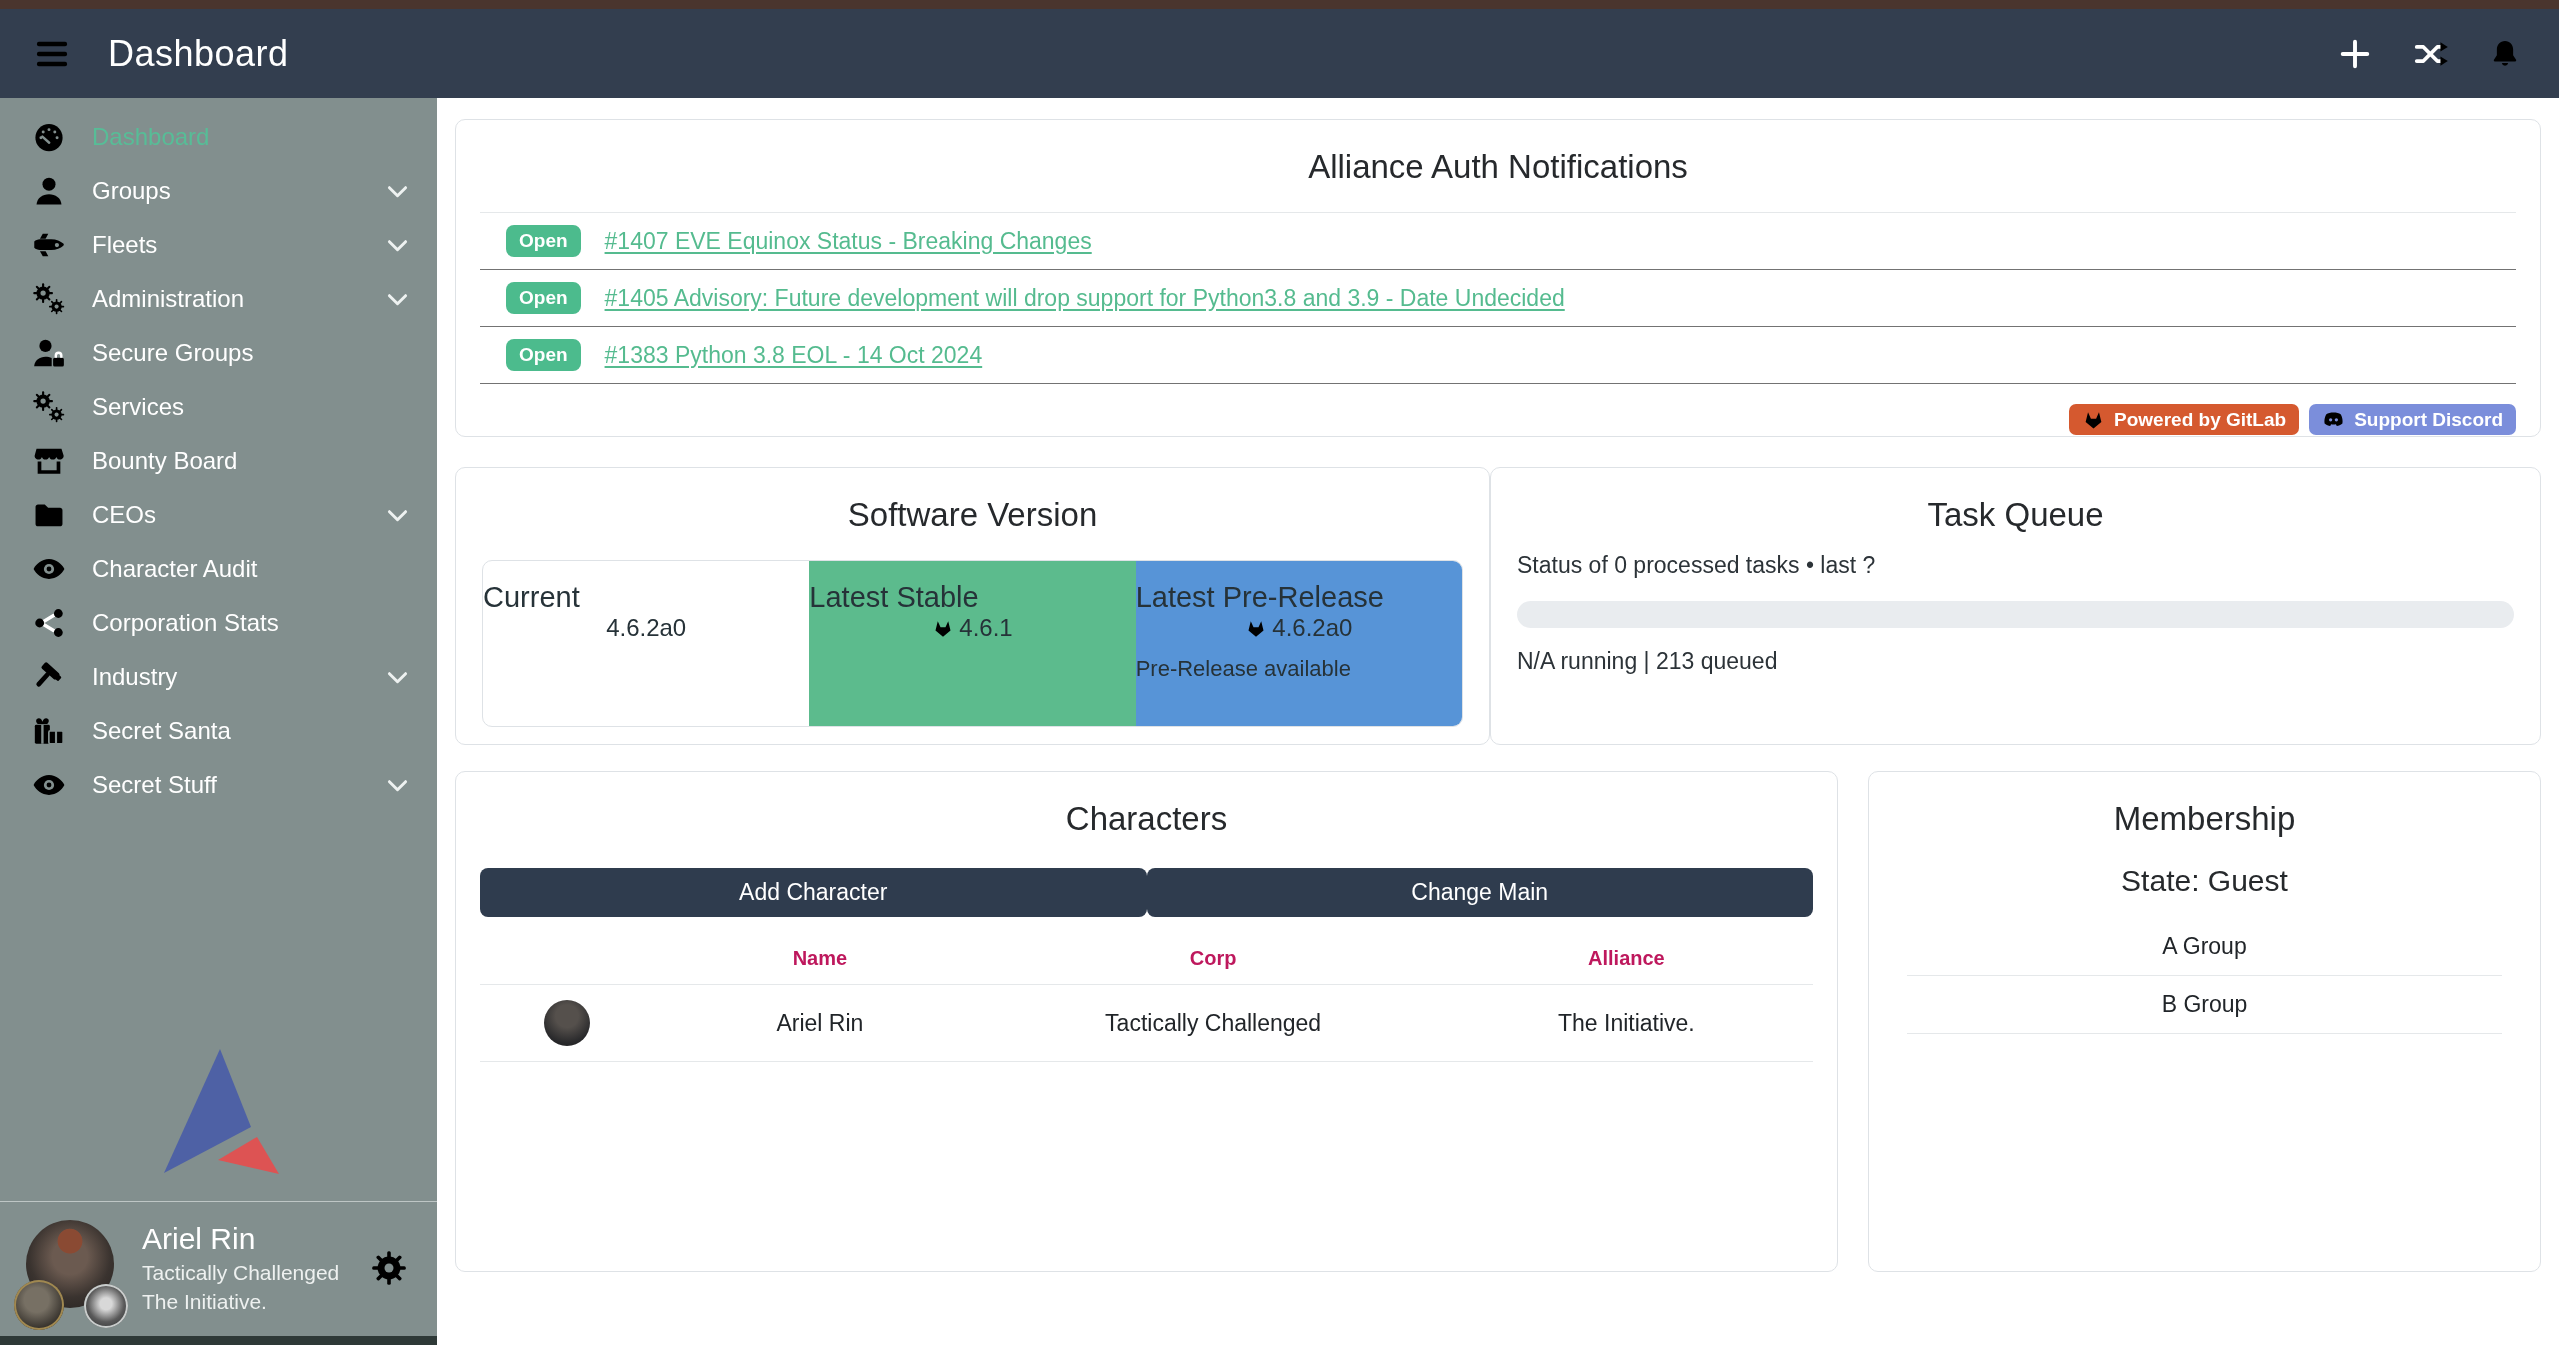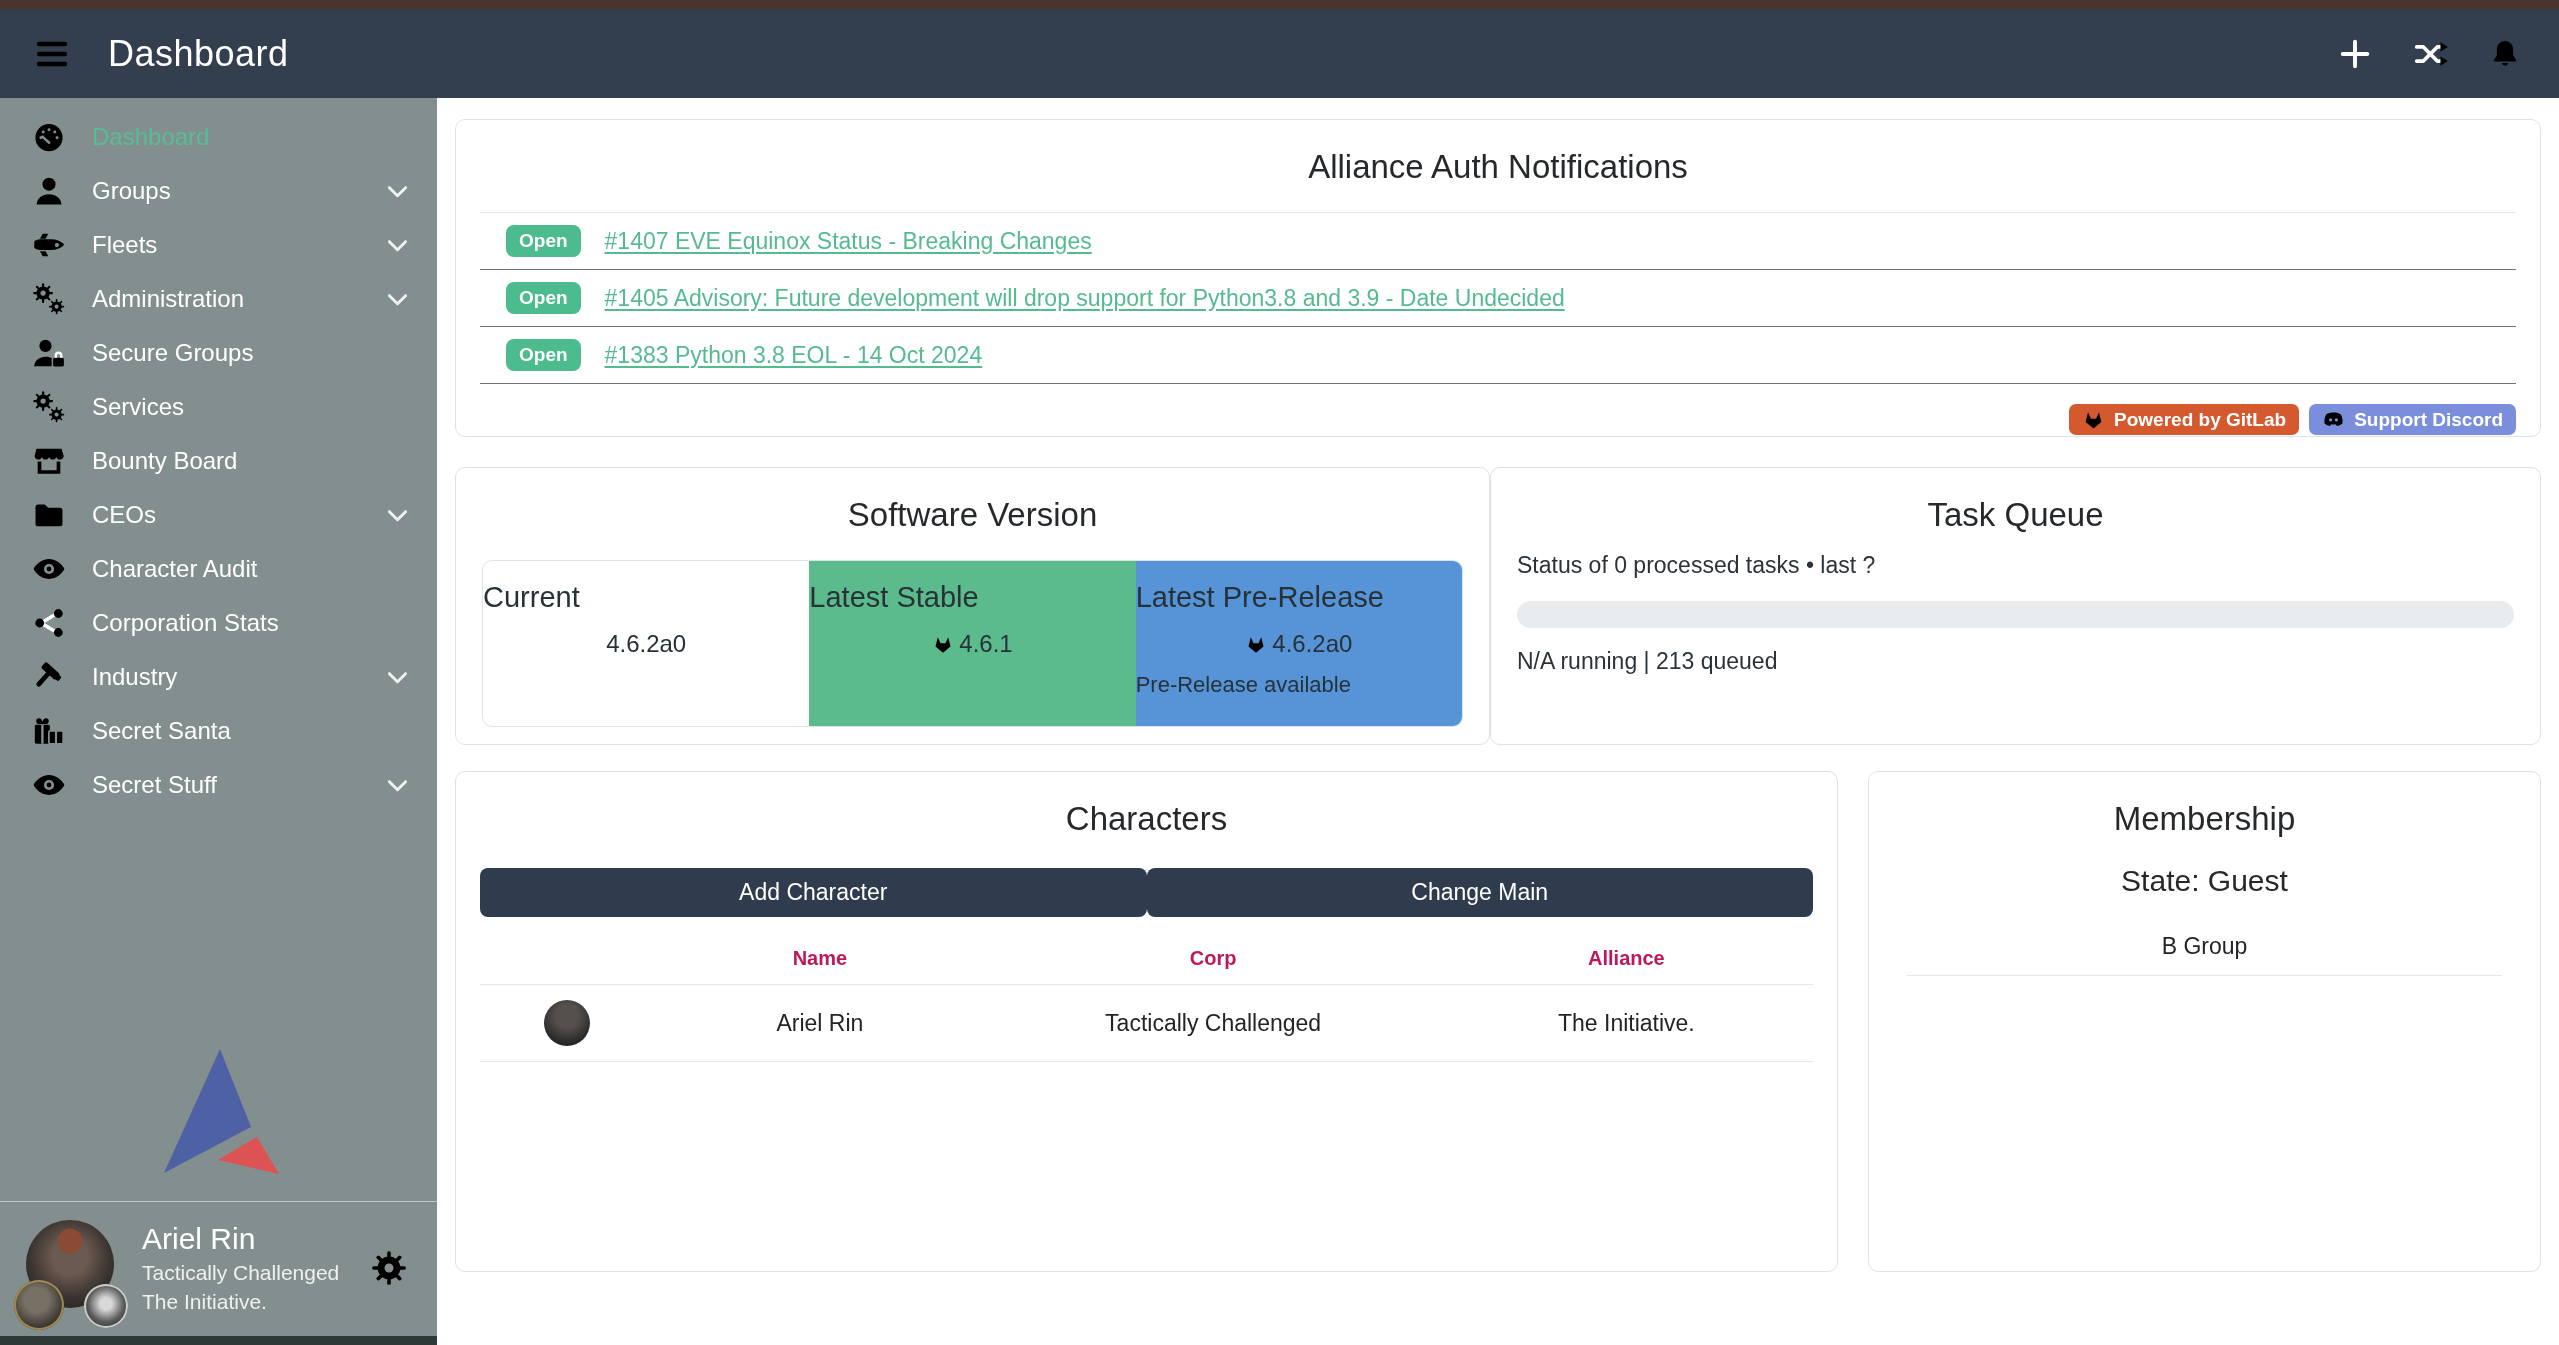--- a/index.html
+++ b/index.html
@@ -87,21 +87,21 @@
   .mini-badge.discord { background:#7b8edb; }
 
   .row2 { display:flex; margin-top:30px; }
   #panel-version { width:1035px; flex:none; height:278px; }
   .version-box {
     display:flex; border:1px solid #dee2e6; border-radius:10px; overflow:hidden;
     margin:26px 2px 0; height:167px;
   }
   .vcell { flex:1; text-align:left; padding-top:20px; color:#263238; }
   .vlabel { font-size:29px; }
-  .vval { font-size:24px; margin-top:16px; display:flex; align-items:center; justify-content:center; gap:5px; }
+  .vval { font-size:24px; display:flex; align-items:center; justify-content:center; gap:5px; }
   .vnote { font-size:22px; margin-top:14px; }
   .vcell.stable { background:#5cbb8d; }
   .vcell.prerelease { background:#5794d7; }
   .tanuki-sm { width:22px; height:22px; }
 
   #panel-queue { flex:1; height:278px; padding:20px 26px; }
   .queue-status { font-size:23px; color:#2c3338; margin-top:18px; }
   .progress-track { height:27px; background:#e9ecef; border-radius:14px; margin-top:22px; }
   .queue-line { font-size:23px; color:#2c3338; margin-top:20px; }
 
@@ -496,19 +496,20 @@
               <td>The Initiative.</td>
             </tr>
           </tbody>
         </table>
       </section>
 
       <section class="panel" id="panel-membership">
         <h2 class="panel-title">Membership</h2>
         <div class="mem-state">State: Guest</div>
         <ul class="mem-groups">
+          <li>A Group</li>
           <li>B Group</li>
         </ul>
       </section>
     </div>
 
   </main>
 </div>
 
 </body></html>

